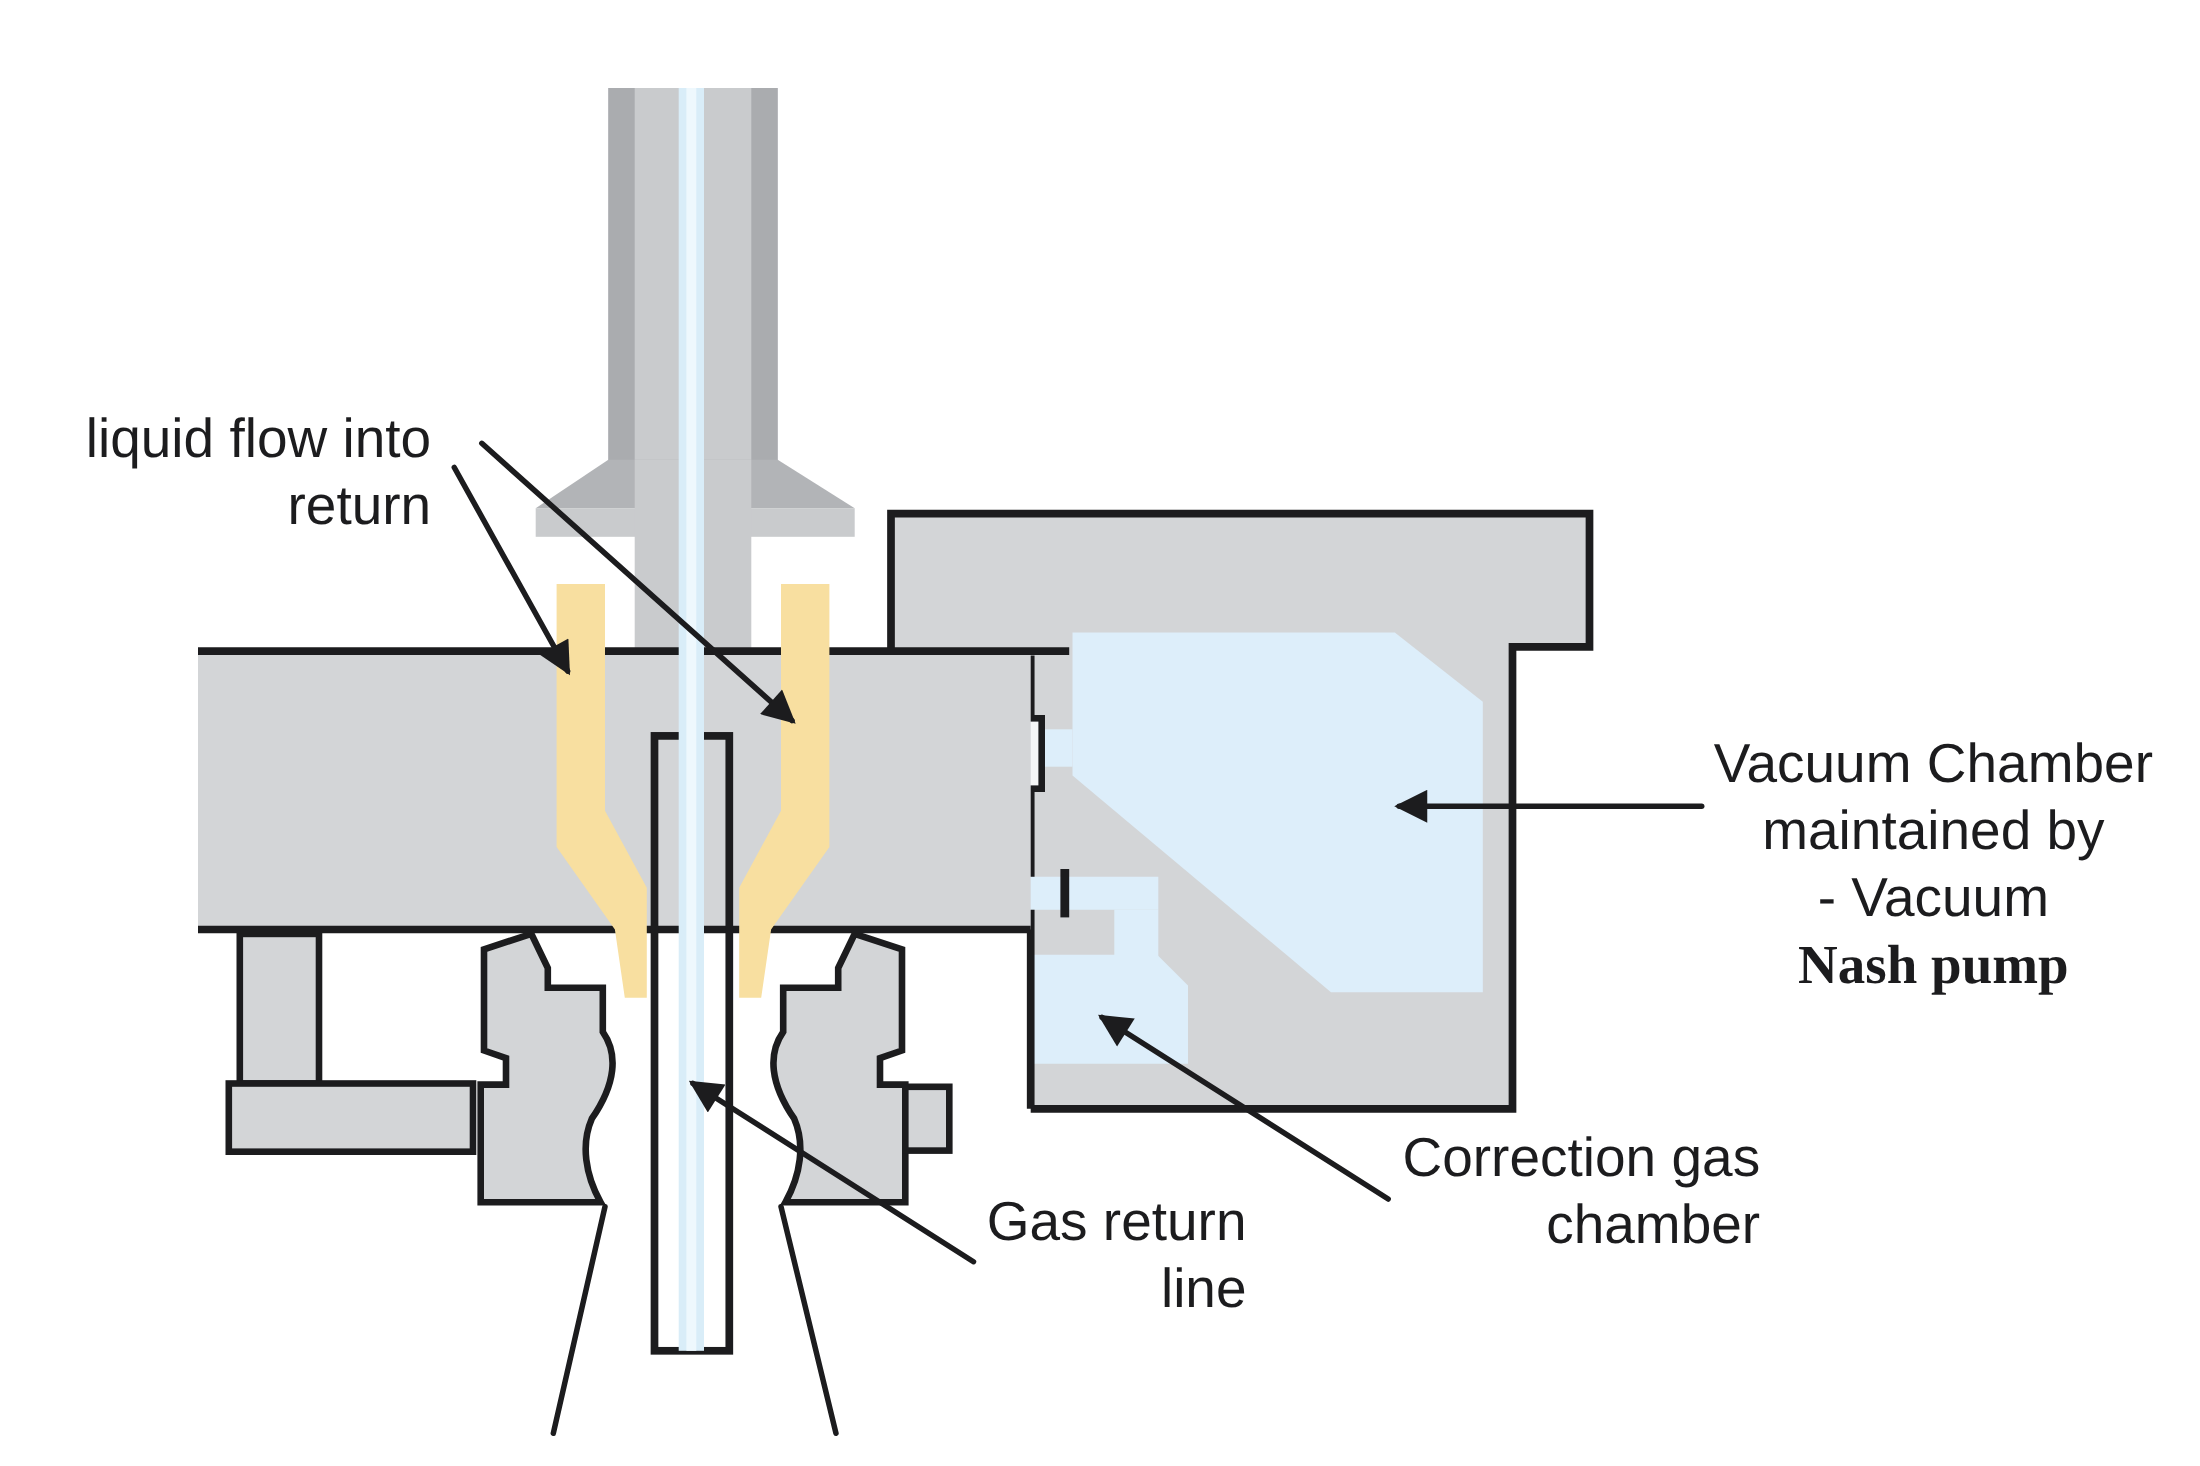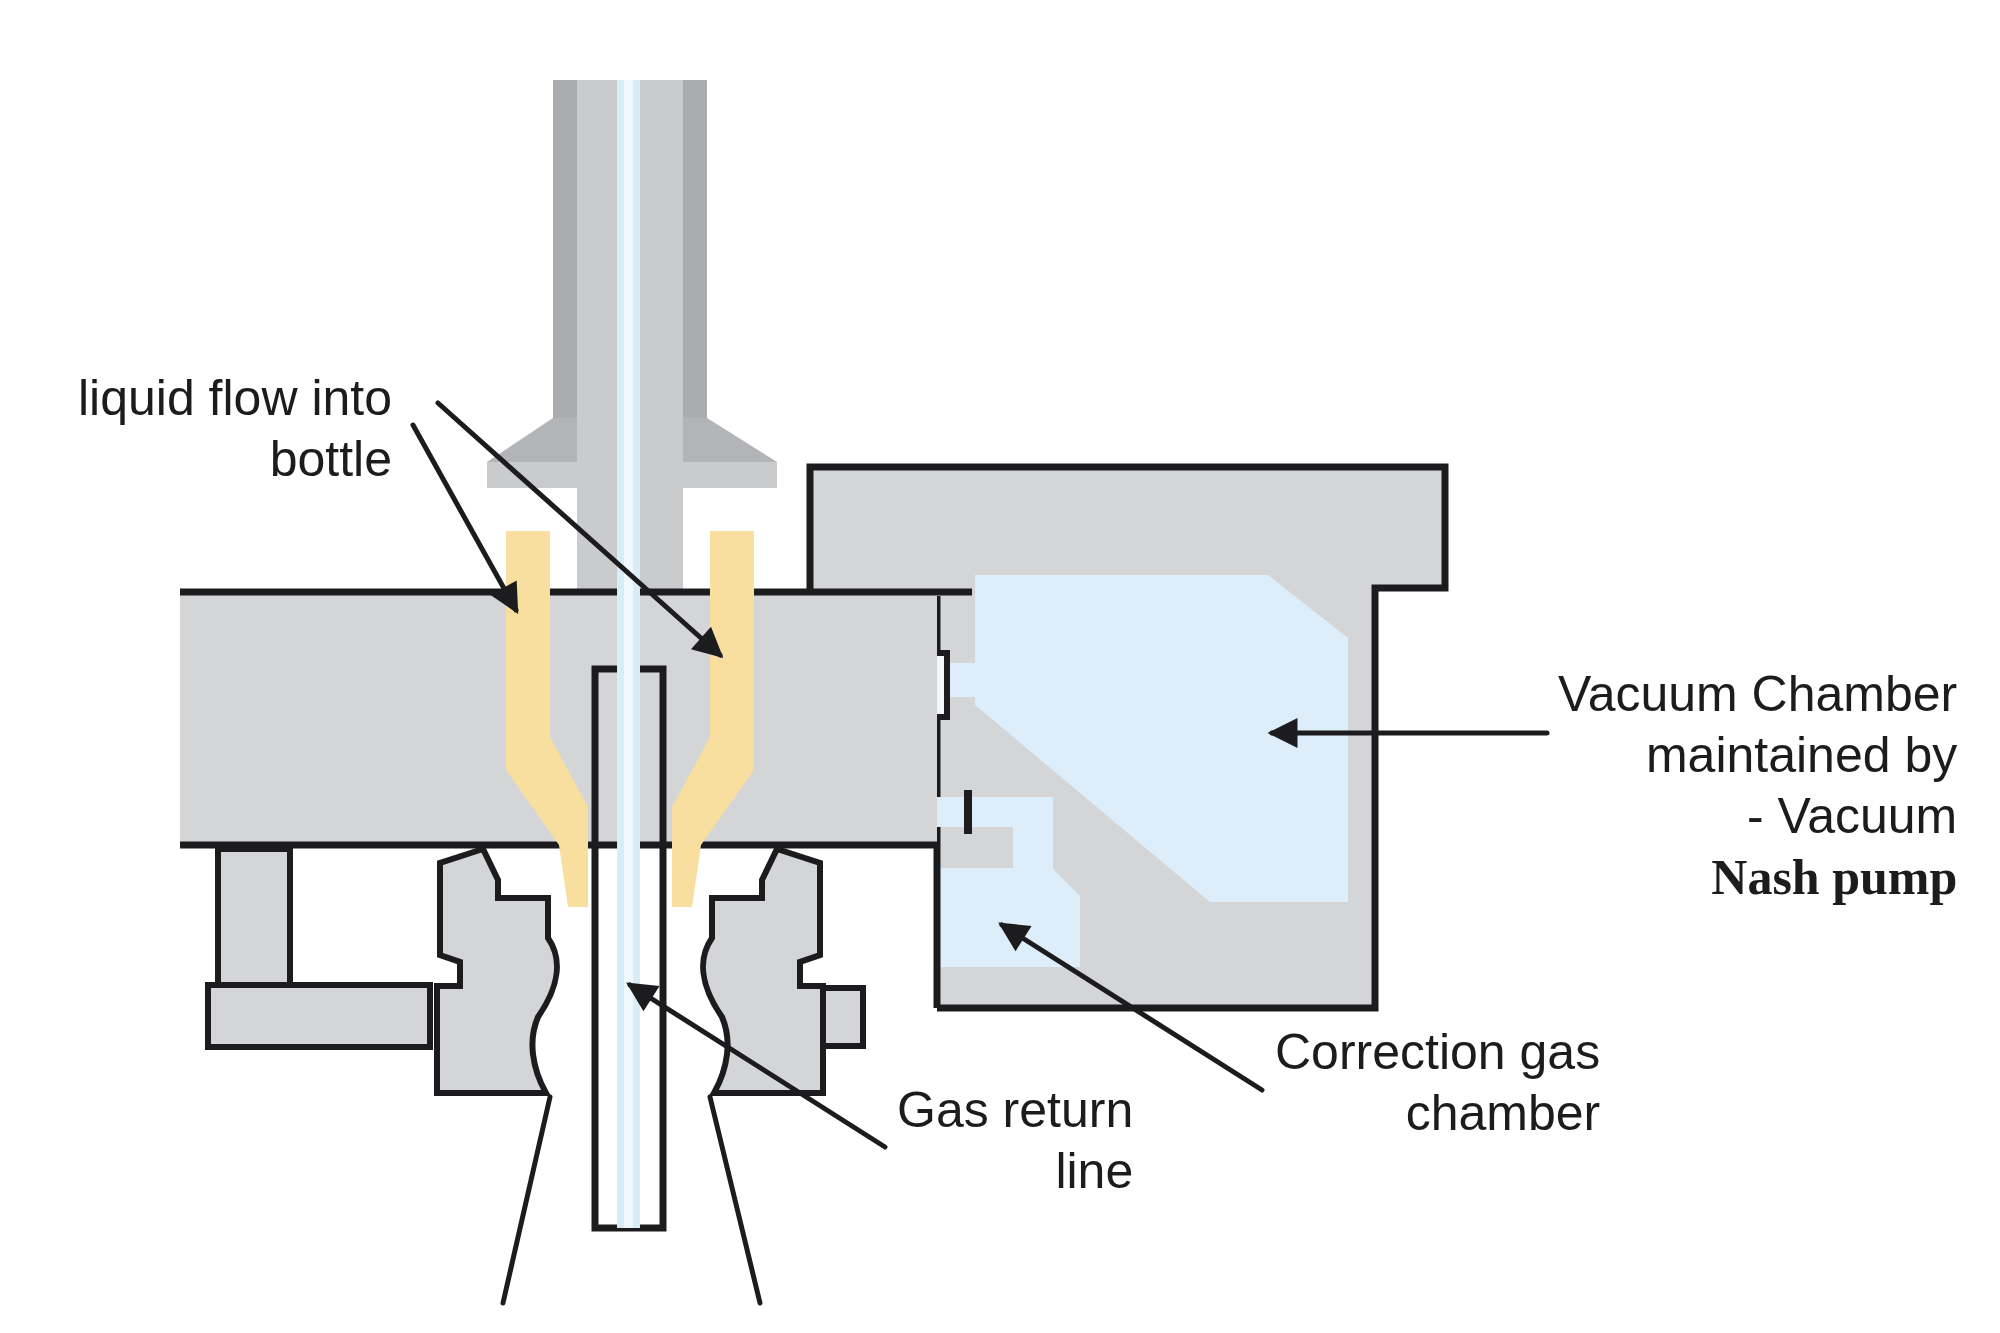--- a/index.html
+++ b/index.html
@@ -36,21 +36,21 @@
 
   .label{
     position:absolute;
     color:#1c1c1e;
     font-size:50px;
     line-height:61px;
     white-space:nowrap;
   }
   .label .b{font-weight:bold;font-family:Liberation Serif, serif;}
   #label-liquid-flow   {left:0;   top:368px;  width:352px; text-align:right;}
-  #label-vacuum-chamber{left:1518px; top:664px;  text-align:right;}
+  #label-vacuum-chamber{left:1518px; top:664px;  text-align:center;}
   #label-correction-gas{left:1235px; top:1022px; text-align:right;}
   #label-gas-return    {left:857px;  top:1080px; text-align:right;}
 </style>
 </head>
 <body>
 
 <div class="stage">
 
   <svg width="2000" height="1333" viewBox="0 0 2000 1333">
     <defs>
@@ -120,21 +120,21 @@
 
     <path d="M373,425 L476,610" marker-end="url(#arrow)" class="leader stroke-ink"></path>
     <path d="M398,403 L680,655" marker-end="url(#arrow)" class="leader stroke-ink"></path>
     <path d="M1507,733 L1232,733" marker-end="url(#arrow)" class="leader stroke-ink"></path>
     <path d="M1222,1090 L962,925" marker-end="url(#arrow)" class="leader stroke-ink"></path>
     <path d="M845,1147 L590,985" marker-end="url(#arrow)" class="leader stroke-ink"></path>
   </svg>
 
   <div class="label" id="label-liquid-flow">
     <div><span>liquid flow into</span></div>
-    <div><span>bottle</span></div>
+    <div><span>return</span></div>
   </div>
 
   <div class="label" id="label-vacuum-chamber">
     <div><span>Vacuum Chamber</span></div>
     <div><span>maintained by</span></div>
     <div><span>- Vacuum</span></div>
     <div class="b"><span>Nash pump</span></div>
   </div>
 
   <div class="label" id="label-correction-gas">

